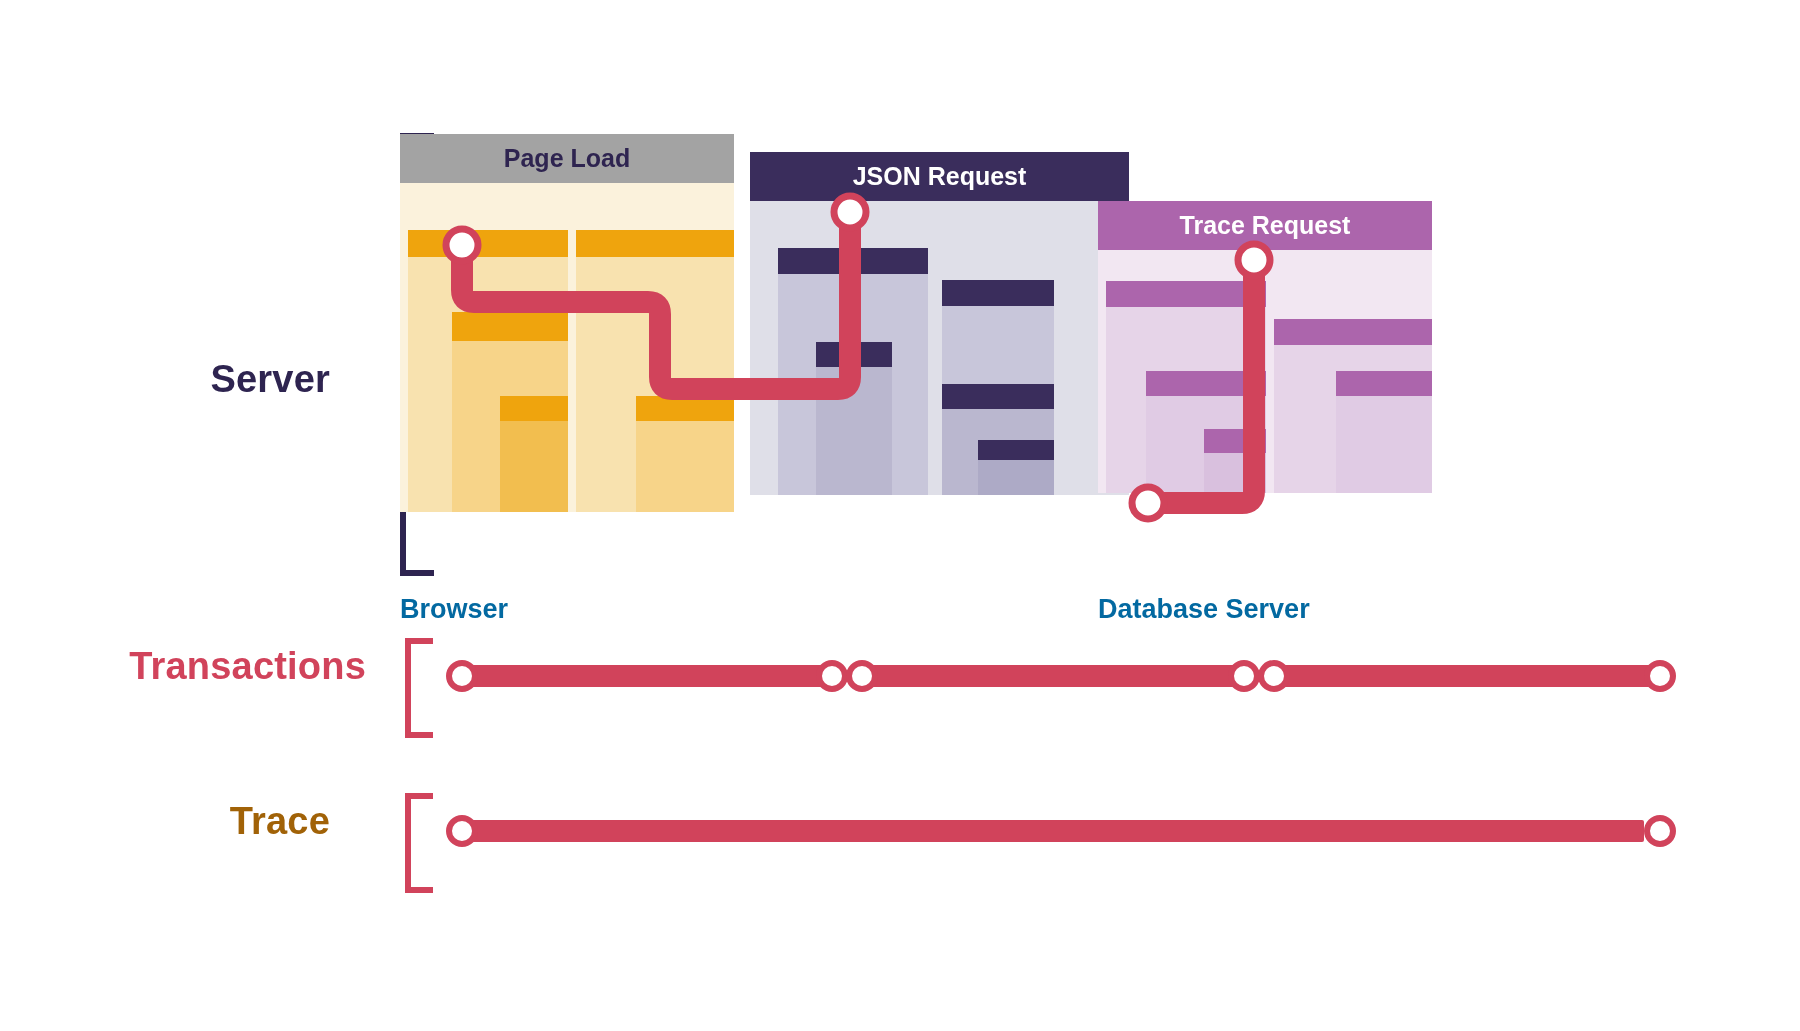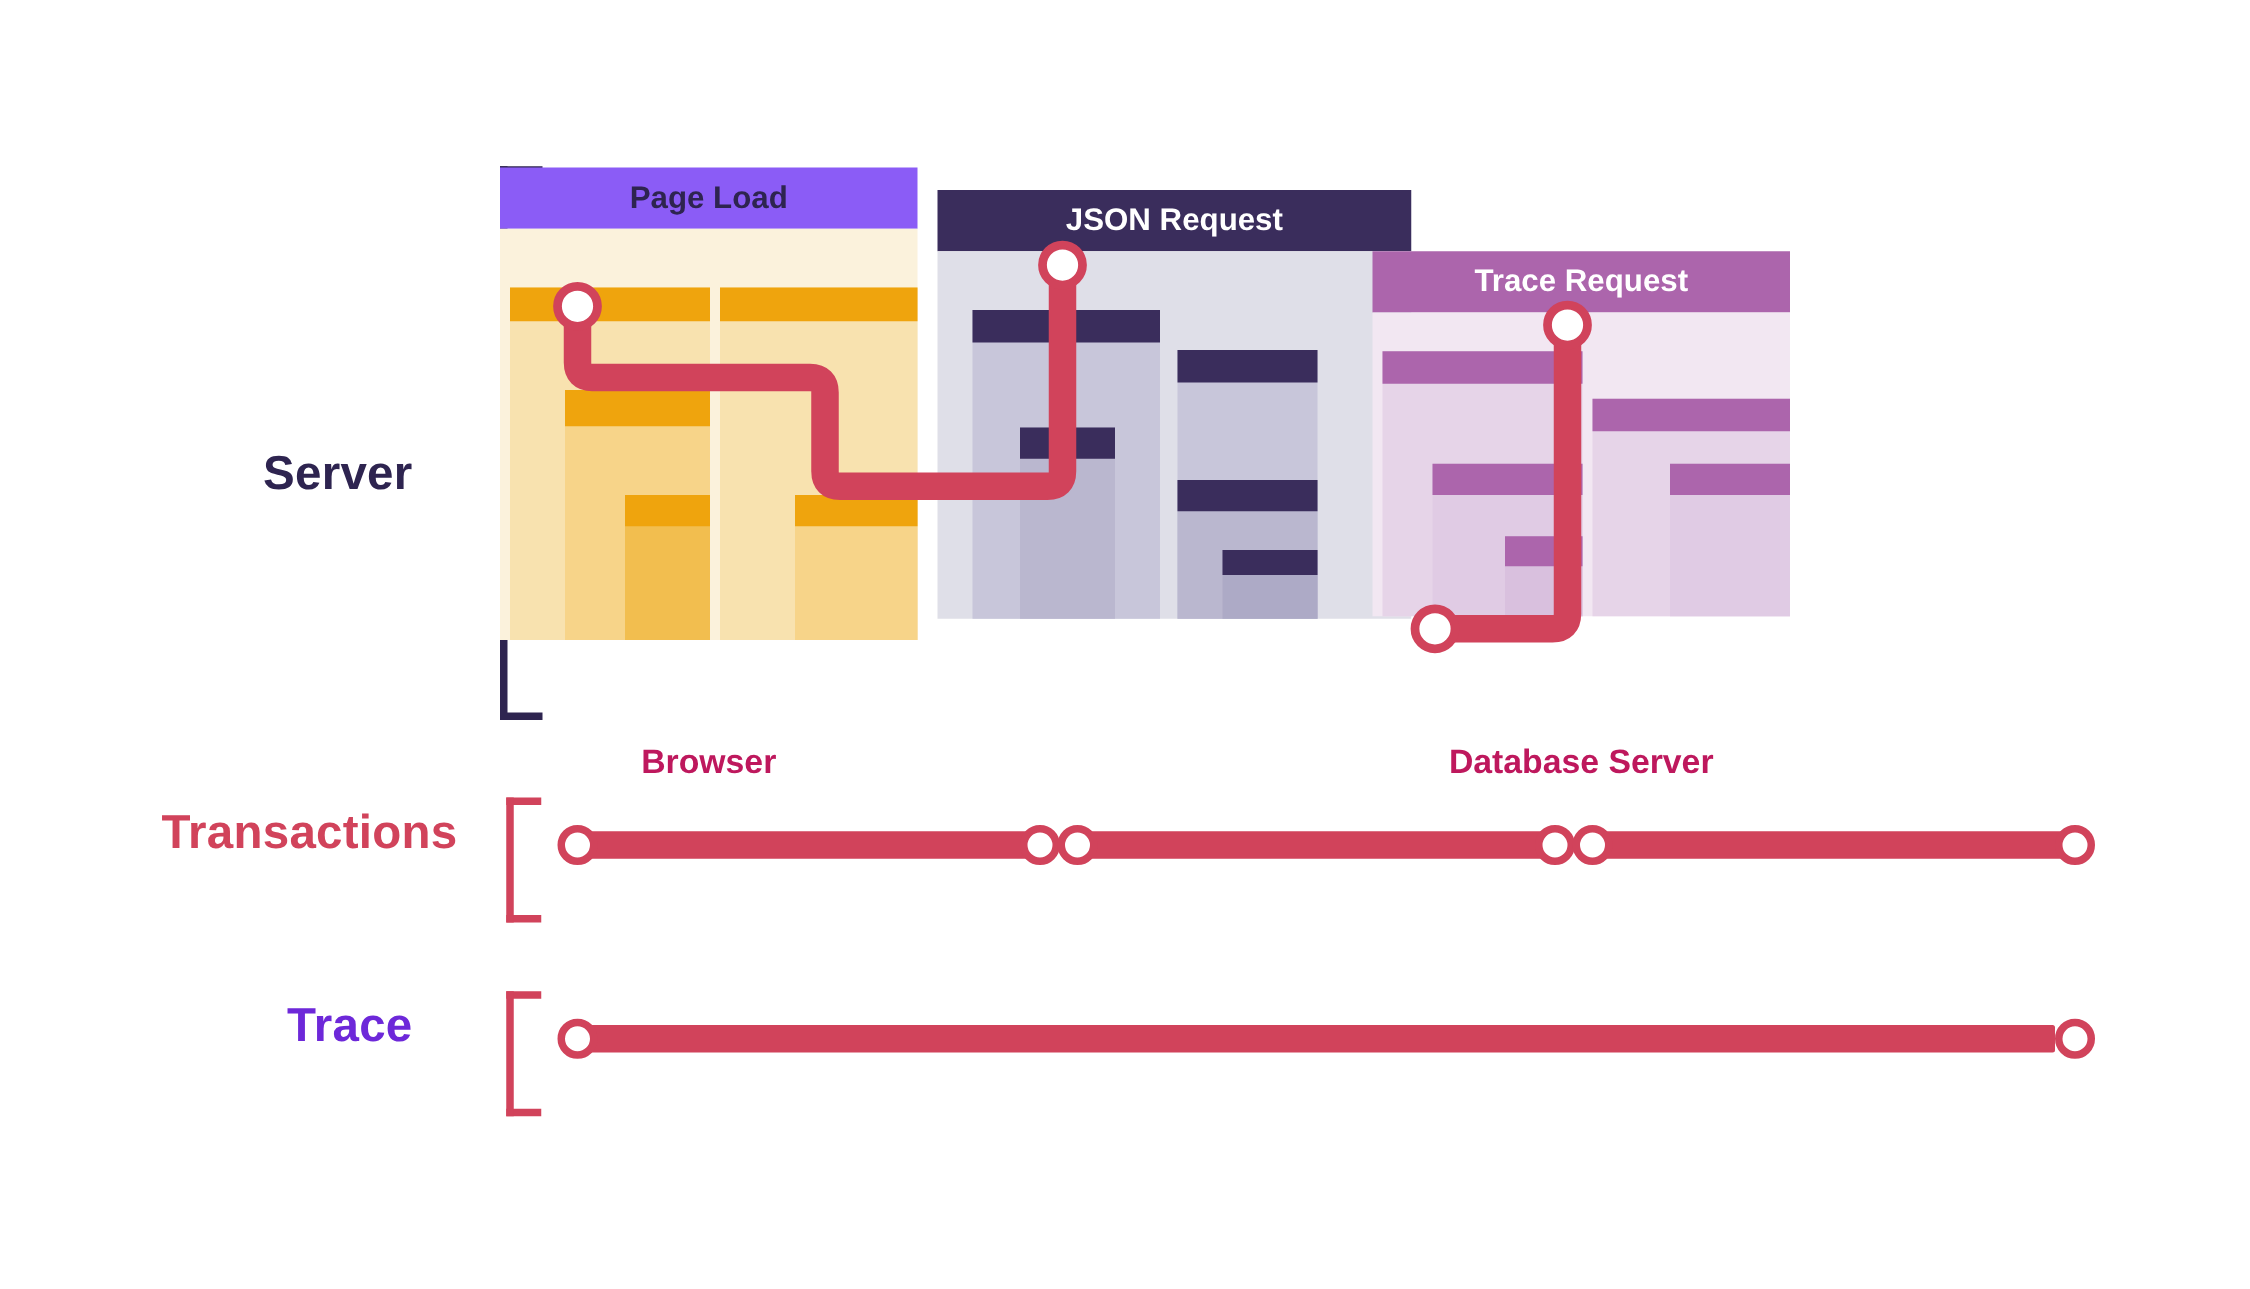--- a/index.html
+++ b/index.html
@@ -9,42 +9,42 @@
   }
   #stage{position:absolute;left:0;top:0;width:1800px;height:1031px;}
 
   
   .row-label{
     position:absolute;font-weight:700;letter-spacing:.2px;
     white-space:nowrap;text-align:right;
   }
   #label-spans{left:0;top:358px;width:330px;font-size:38px;color:#2E2450;}
   #label-transactions{left:0;top:645px;width:330px;font-size:38px;color:#D1435B;padding-left:36px;}
-  #label-trace{left:0;top:800px;width:330px;font-size:38px;color:#6d28d9;}
+  #label-trace{left:0;top:800px;width:330px;font-size:38px;color:#a16207;}
 
   
   .bracket{position:absolute;box-sizing:border-box;}
   .bracket.dark{border:6px solid #2E2450;border-right:none;}
   .bracket.red{border:6px solid #D1435B;border-right:none;}
   #bracket-spans{left:400px;top:133px;width:34px;height:443px;}
   #bracket-transactions{left:405px;top:638px;width:28px;height:100px;}
   #bracket-trace{left:405px;top:793px;width:28px;height:100px;}
 
   
   .service-col{position:absolute;top:0;}
   .col-title{
     position:absolute;left:0;top:0;width:100%;height:49px;line-height:49px;
     text-align:center;font-size:25px;font-weight:700;box-sizing:border-box;
   }
   .col-body{position:absolute;left:0;width:100%;}
   .span-bar{position:absolute;box-sizing:border-box;}
   .span-bar .cap{position:absolute;left:0;top:0;width:100%;}
 
   
-  .theme-yellow .col-title{background:#8b5cf6;color:#2E2450;}
+  .theme-yellow .col-title{background:#a3a3a3;color:#2E2450;}
   .theme-yellow .col-body{background:#FBF2DC;}
   .theme-yellow .span-bar{background:#F8E2AF;}
   .theme-yellow .span-bar .cap{background:#EFA40D;}
   .theme-yellow .span-bar.deep{background:#F7D489;}
   .theme-yellow .span-bar.deeper{background:#F2BE4F;}
 
   
   .theme-dark .col-title{background:#3A2D5C;color:#ffffff;}
   .theme-dark .col-body{background:#DFDFE8;}
   .theme-dark .span-bar{background:#C8C6DA;}
@@ -55,22 +55,22 @@
   
   .theme-purple .col-title{background:#AC65AC;color:#ffffff;}
   .theme-purple .col-body{background:#F2E7F2;}
   .theme-purple .span-bar{background:#E6D4E8;}
   .theme-purple .span-bar .cap{background:#AC65AC;}
   .theme-purple .span-bar.deep{background:#E0CBE4;}
   .theme-purple .span-bar.deeper{background:#D9C0DE;}
 
   
   .service-name{
-    position:absolute;text-align:center;font-size:27px;font-weight:700;
-    color:#be185d;white-space:nowrap;
+    position:absolute;text-align:left;font-size:27px;font-weight:700;
+    color:#0369a1;white-space:nowrap;
   }
 
   
   #connector-layer{position:absolute;left:0;top:0;width:1800px;height:1031px;
     pointer-events:none;}
 
   
   .timeline-line{position:absolute;height:22px;background:#D1435B;border-radius:2px;}
   .timeline-dot{
     position:absolute;width:32px;height:32px;border-radius:50%;

